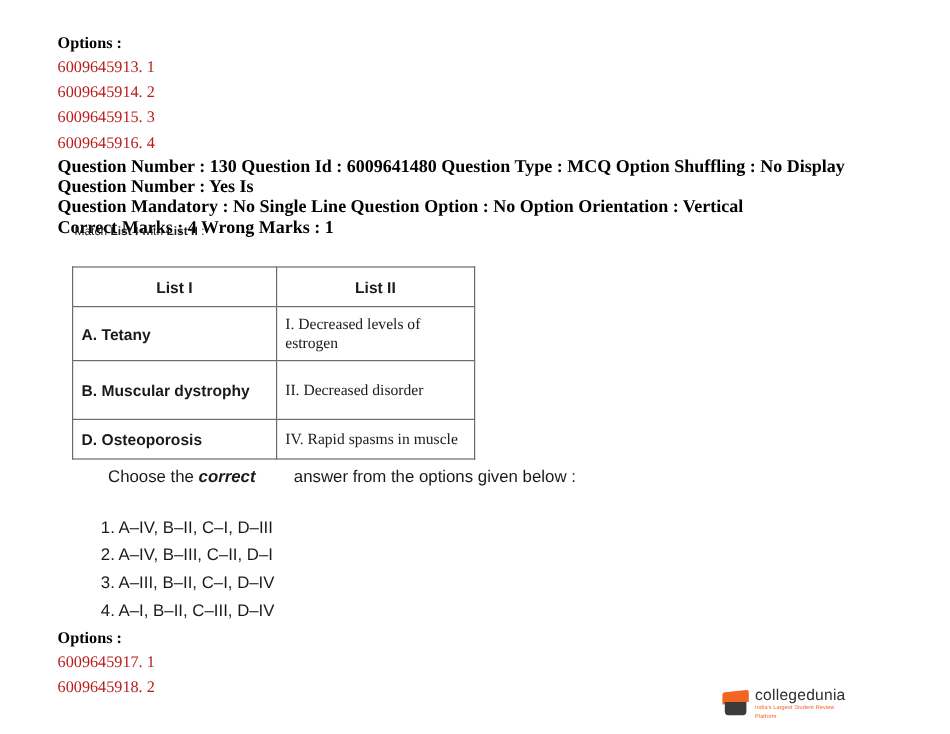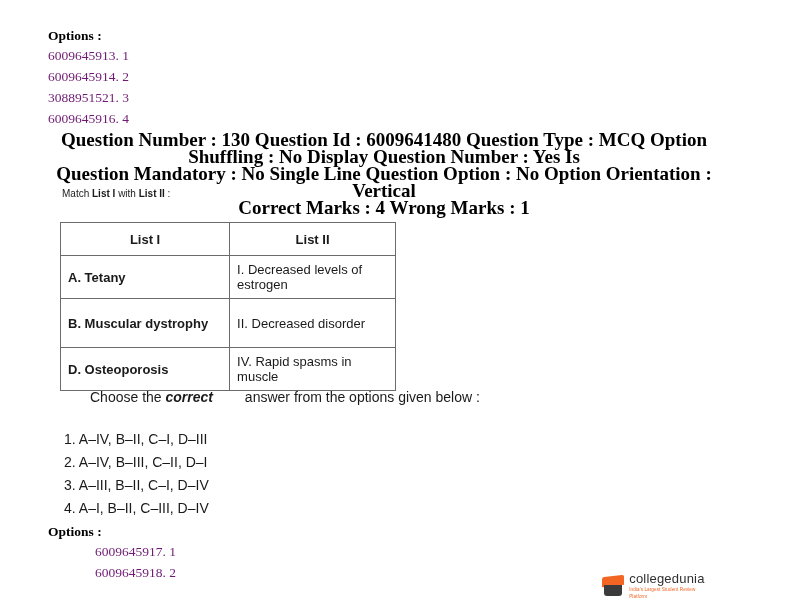--- a/index.html
+++ b/index.html
@@ -23,41 +23,40 @@
   }
   .options-head {
     font-family: "Liberation Serif", serif;
     font-weight: bold;
     font-size: 13.5px;
     color: #000;
   }
   .opt-line {
     font-family: "Liberation Serif", serif;
     font-size: 13.5px;
-    color: #701a75;
+    color: #b91c1c;
     line-height: 18px;
   }
   #top-options {
     position: absolute;
     left: 48px;
     top: 28px;
   }
   #top-options .opt-line { margin-top: 3px; }
 
   #qmeta {
     position: absolute;
     left: 48px;
     top: 131px;
     width: 672px;
     font-family: "Liberation Serif", serif;
     font-weight: bold;
-    font-size: 19px;
+    font-size: 15px;
     line-height: 17px;
     color: #000;
-    text-align: center;
   }
 
   #match-line {
     position: absolute;
     left: 62px;
     top: 188px;
     font-family: "Liberation Sans", sans-serif;
     font-size: 10px;
     color: #1a1a1a;
   }
@@ -79,21 +78,21 @@
     vertical-align: middle;
     font-weight: normal;
     text-align: left;
   }
   table.matchtable th {
     text-align: center;
     font-weight: bold;
     height: 20px;
   }
   table.matchtable td.left-col { width: 167px; font-weight: bold; }
-  table.matchtable td.right-col { width: 167px; }
+  table.matchtable td.right-col { width: 167px; font-family: Liberation Serif, serif; }
   tr.tall td { height: 36px; }
   tr.normal td { height: 20px; }
 
   #choose-line {
     position: absolute;
     left: 62px;
     top: 389px;
     font-family: "Liberation Sans", sans-serif;
     font-size: 14px;
     color: #1a1a1a;
@@ -106,28 +105,29 @@
     position: absolute;
     left: 62px;
     top: 428px;
     font-family: "Liberation Sans", sans-serif;
     font-size: 14px;
     color: #1a1a1a;
   }
   #answers .ans {
     line-height: 23px;
     padding-left: 2px;
+    margin-left: 20px;
   }
 
   #bottom-options {
     position: absolute;
     left: 48px;
     top: 524px;
   }
-  #bottom-options .opt-line { margin-top: 3px; margin-left: 47px; }
+  #bottom-options .opt-line { margin-top: 3px; }
 
   #logo {
     position: absolute;
     right: 10px;
     bottom: 8px;
     width: 112px;
     height: 36px;
     display: flex;
     align-items: center;
   }
@@ -174,21 +174,21 @@
 </style>
 </head>
 <body>
 
 <div class="page">
 
   <div id="top-options">
     <div class="options-head">Options :</div>
     <div class="opt-line">6009645913. 1</div>
     <div class="opt-line">6009645914. 2</div>
-    <div class="opt-line">3088951521. 3</div>
+    <div class="opt-line">6009645915. 3</div>
     <div class="opt-line">6009645916. 4</div>
   </div>
 
   <div id="qmeta">
     <div>Question Number : 130 Question Id : 6009641480 Question Type : MCQ Option Shuffling : No Display Question Number : Yes Is</div>
     <div>Question Mandatory : No Single Line Question Option : No Option Orientation : Vertical</div>
     <div>Correct Marks : 4 Wrong Marks : 1</div>
   </div>
 
   <div id="match-line"><span>Match </span><b>List I</b><span> with </span><b>List II</b><span> :</span></div>

